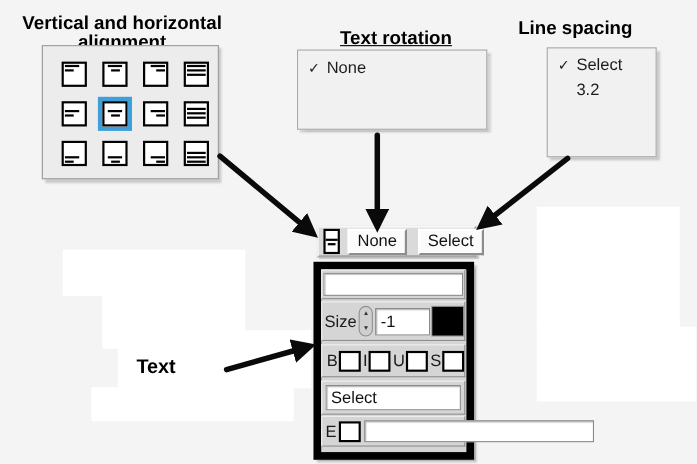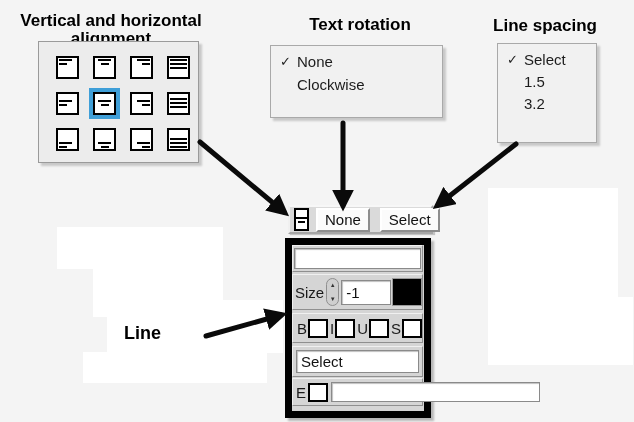--- a/index.html
+++ b/index.html
@@ -6,22 +6,22 @@
   .canvas{
     position:relative;width:634px;height:422px;overflow:hidden;
     background:#f4f4f4;color:#111;
     font-family:"Liberation Sans","DejaVu Sans",sans-serif;
   }
   .patch{position:absolute;background:#ffffff;}
 
   
   .title{position:absolute;font-weight:bold;color:#000;text-align:center;font-size:17px;line-height:18px;}
   .t-align{left:5px;top:12px;width:212px;}
-  .t-rot{left:280px;top:16px;width:160px;}
-  .t-space{left:465px;top:17px;width:160px;}
+  .t-rot{left:280px;top:26px;width:160px;text-decoration:underline;}
+  .t-space{left:443px;top:17px;width:160px;}
   .t-font{left:124px;top:324px;width:70px;text-align:left;font-size:18px;}
 
   
   .align-grid{
     position:absolute;left:38px;top:41px;width:161px;height:122px;
     background:#ececec;border:1px solid #9a9a9a;box-sizing:border-box;
     box-shadow:3px 3px 2px rgba(0,0,0,0.18);
   }
   .grid-inner{
     position:absolute;left:10px;top:7px;
@@ -124,21 +124,21 @@
   <div class="patch" style="left:57px;top:227px;width:166px;height:42px;"></div>
   <div class="patch" style="left:93px;top:269px;width:130px;height:48px;"></div>
   <div class="patch" style="left:107px;top:300px;width:176px;height:53px;"></div>
   <div class="patch" style="left:83px;top:352px;width:184px;height:31px;"></div>
   <div class="patch" style="left:488px;top:188px;width:130px;height:109px;"></div>
   <div class="patch" style="left:488px;top:297px;width:145px;height:68px;"></div>
 
   <div class="title t-align">Vertical and horizontal alignment</div>
   <div class="title t-rot">Text rotation</div>
   <div class="title t-space">Line spacing</div>
-  <div class="title t-font">Line</div>
+  <div class="title t-font">Text</div>
 
   <div class="align-grid">
     <div class="grid-inner" id="alignGrid">
         <div class="a-cell">
           <div class="a-wrap">
             <div class="a-icon" style="justify-content: flex-start; align-items: flex-start;">
               <span class="bar long"></span>
               <span class="bar short"></span>
             </div>
           </div>
@@ -232,26 +232,24 @@
               <span class="bar full"></span>
               <span class="bar full"></span>
             </div>
           </div>
         </div>
       </div>
   </div>
 
   <div class="menu rotation-menu" id="rotMenu">
       <div class="menu-item"><span class="menu-check">✓</span><span>None</span></div>
-      <div class="menu-item"><span class="menu-check"></span><span>Clockwise</span></div>
     </div>
 
   <div class="menu spacing-menu" id="spaceMenu">
       <div class="menu-item"><span class="menu-check">✓</span><span>Select</span></div>
-      <div class="menu-item"><span class="menu-check"></span><span>1.5</span></div>
       <div class="menu-item"><span class="menu-check"></span><span>3.2</span></div>
     </div>
 
   <div class="fp-toolbar">
     <div class="align-btn">
       <span class="bar long"></span>
       <span class="bar short"></span>
     </div>
     <button class="tb-btn tb-none">None</button>
     <button class="tb-btn tb-select">Select</button>

